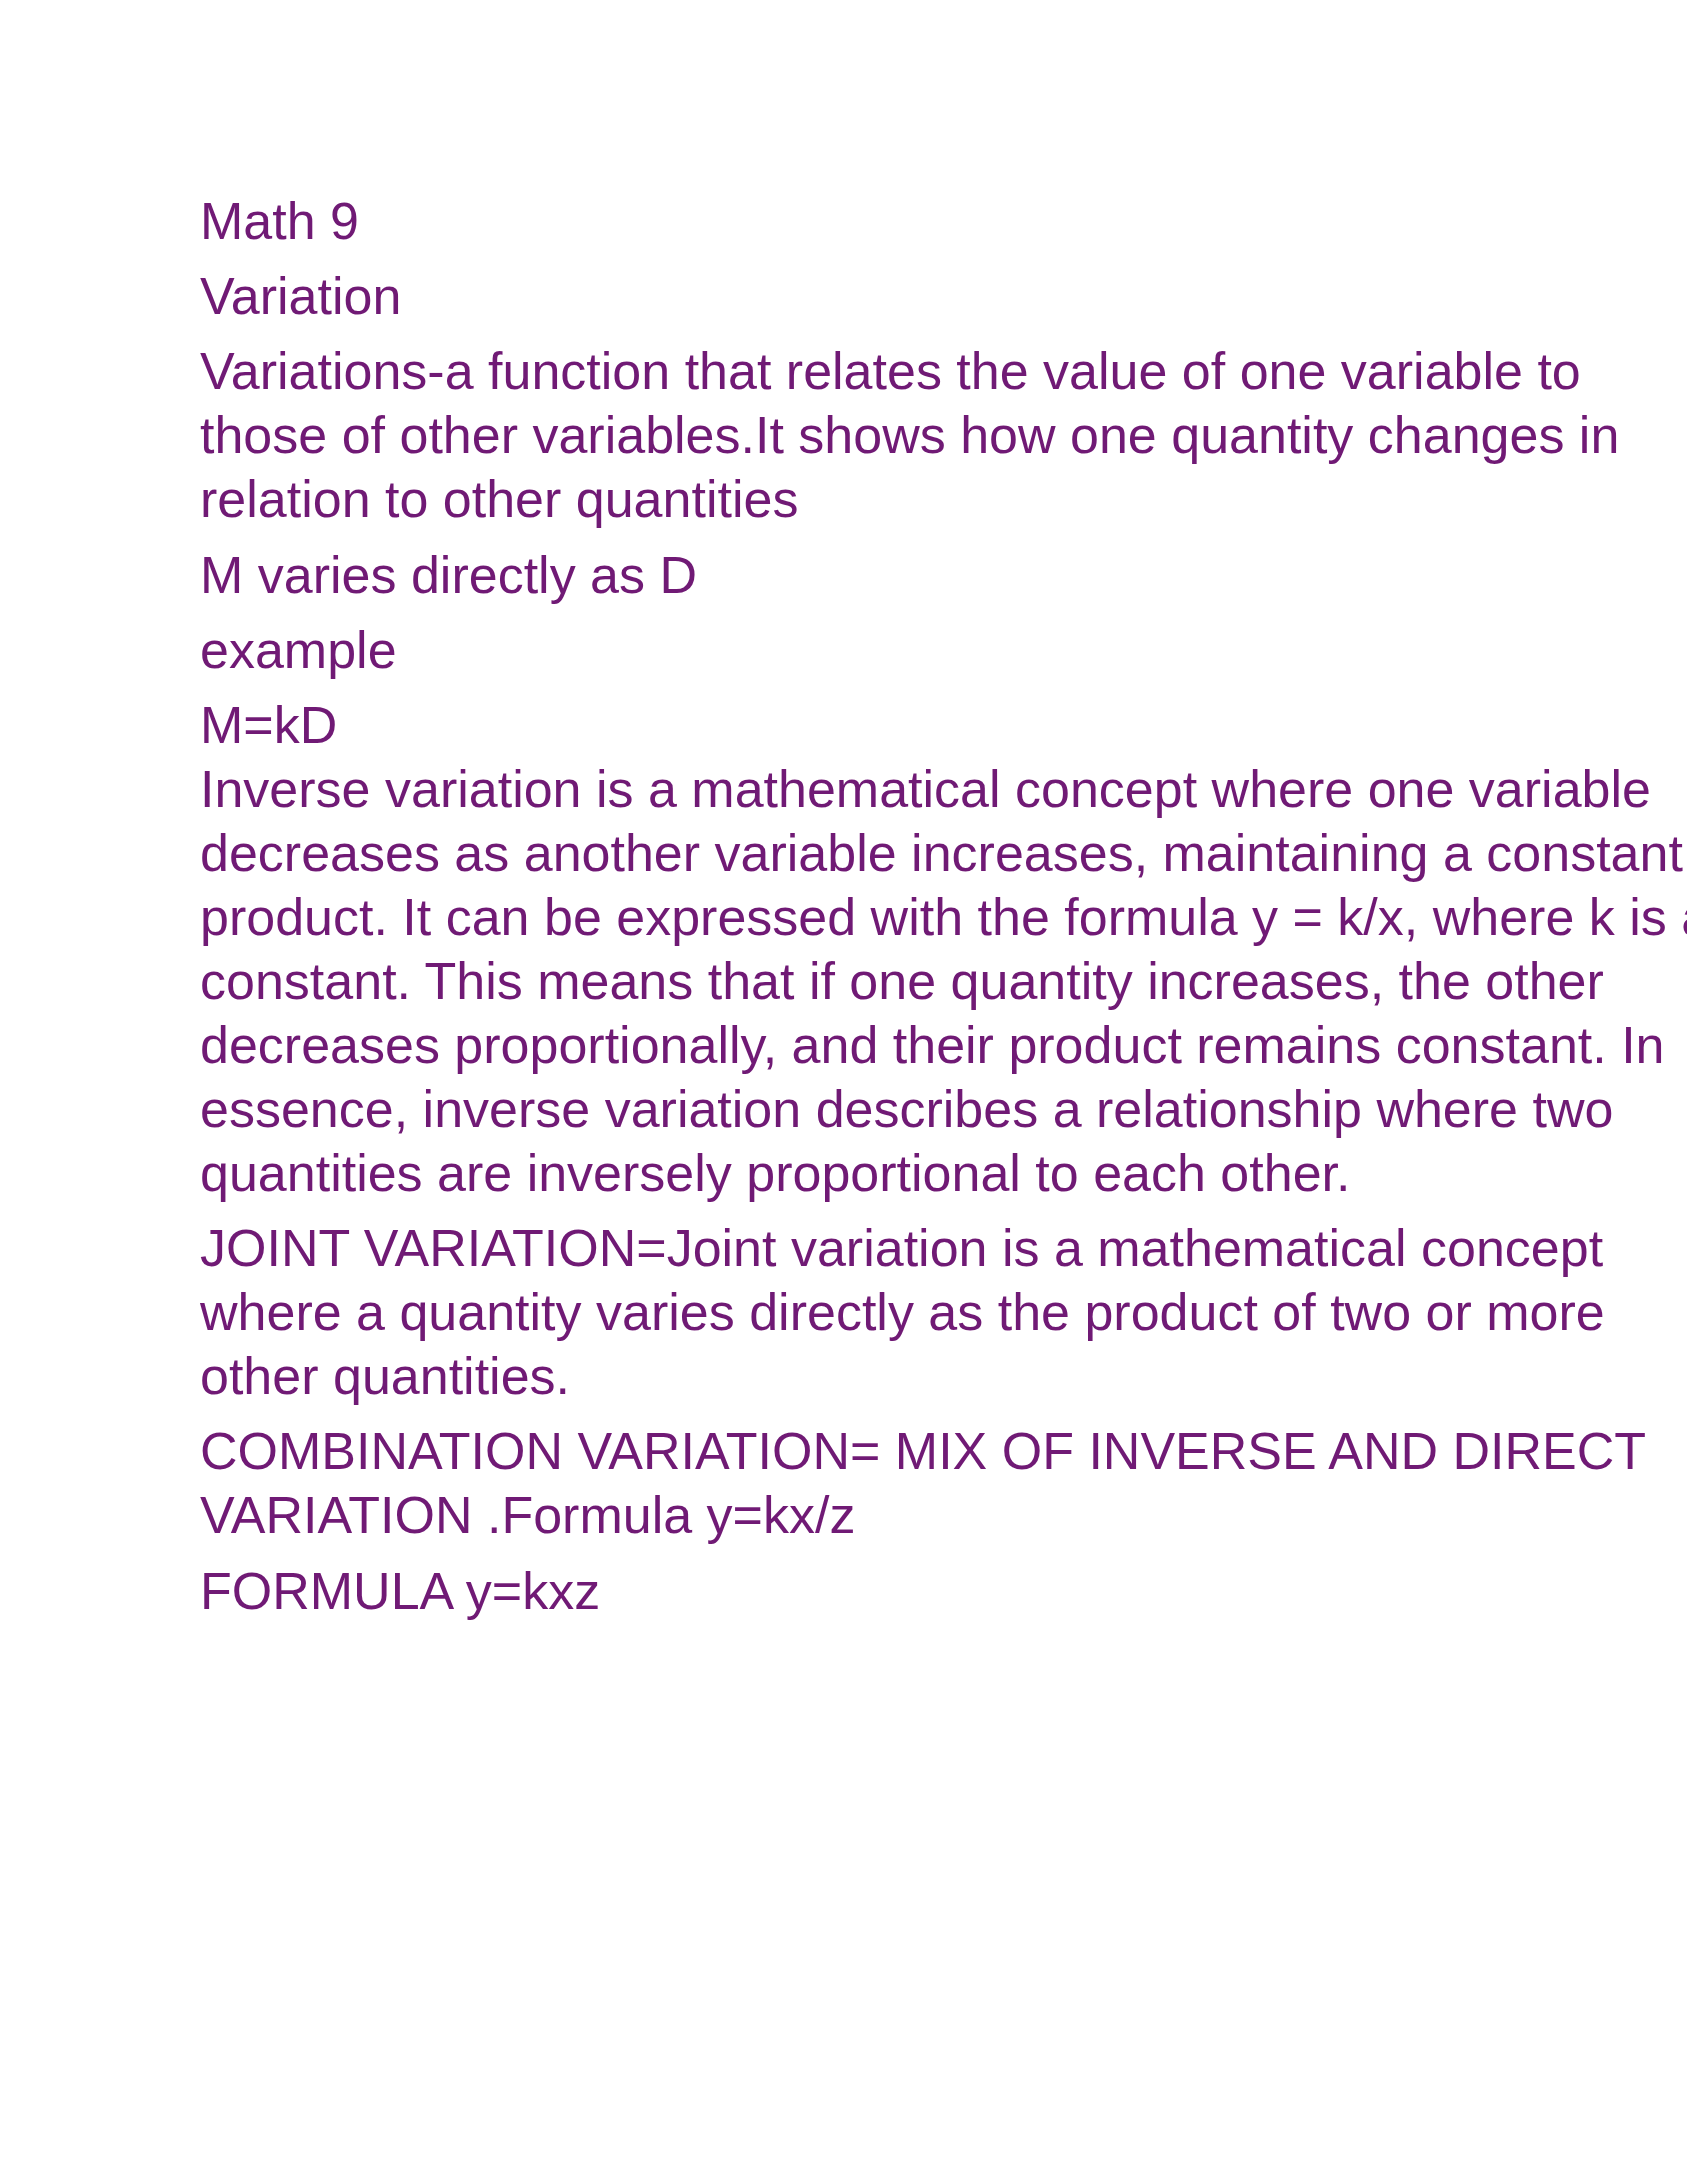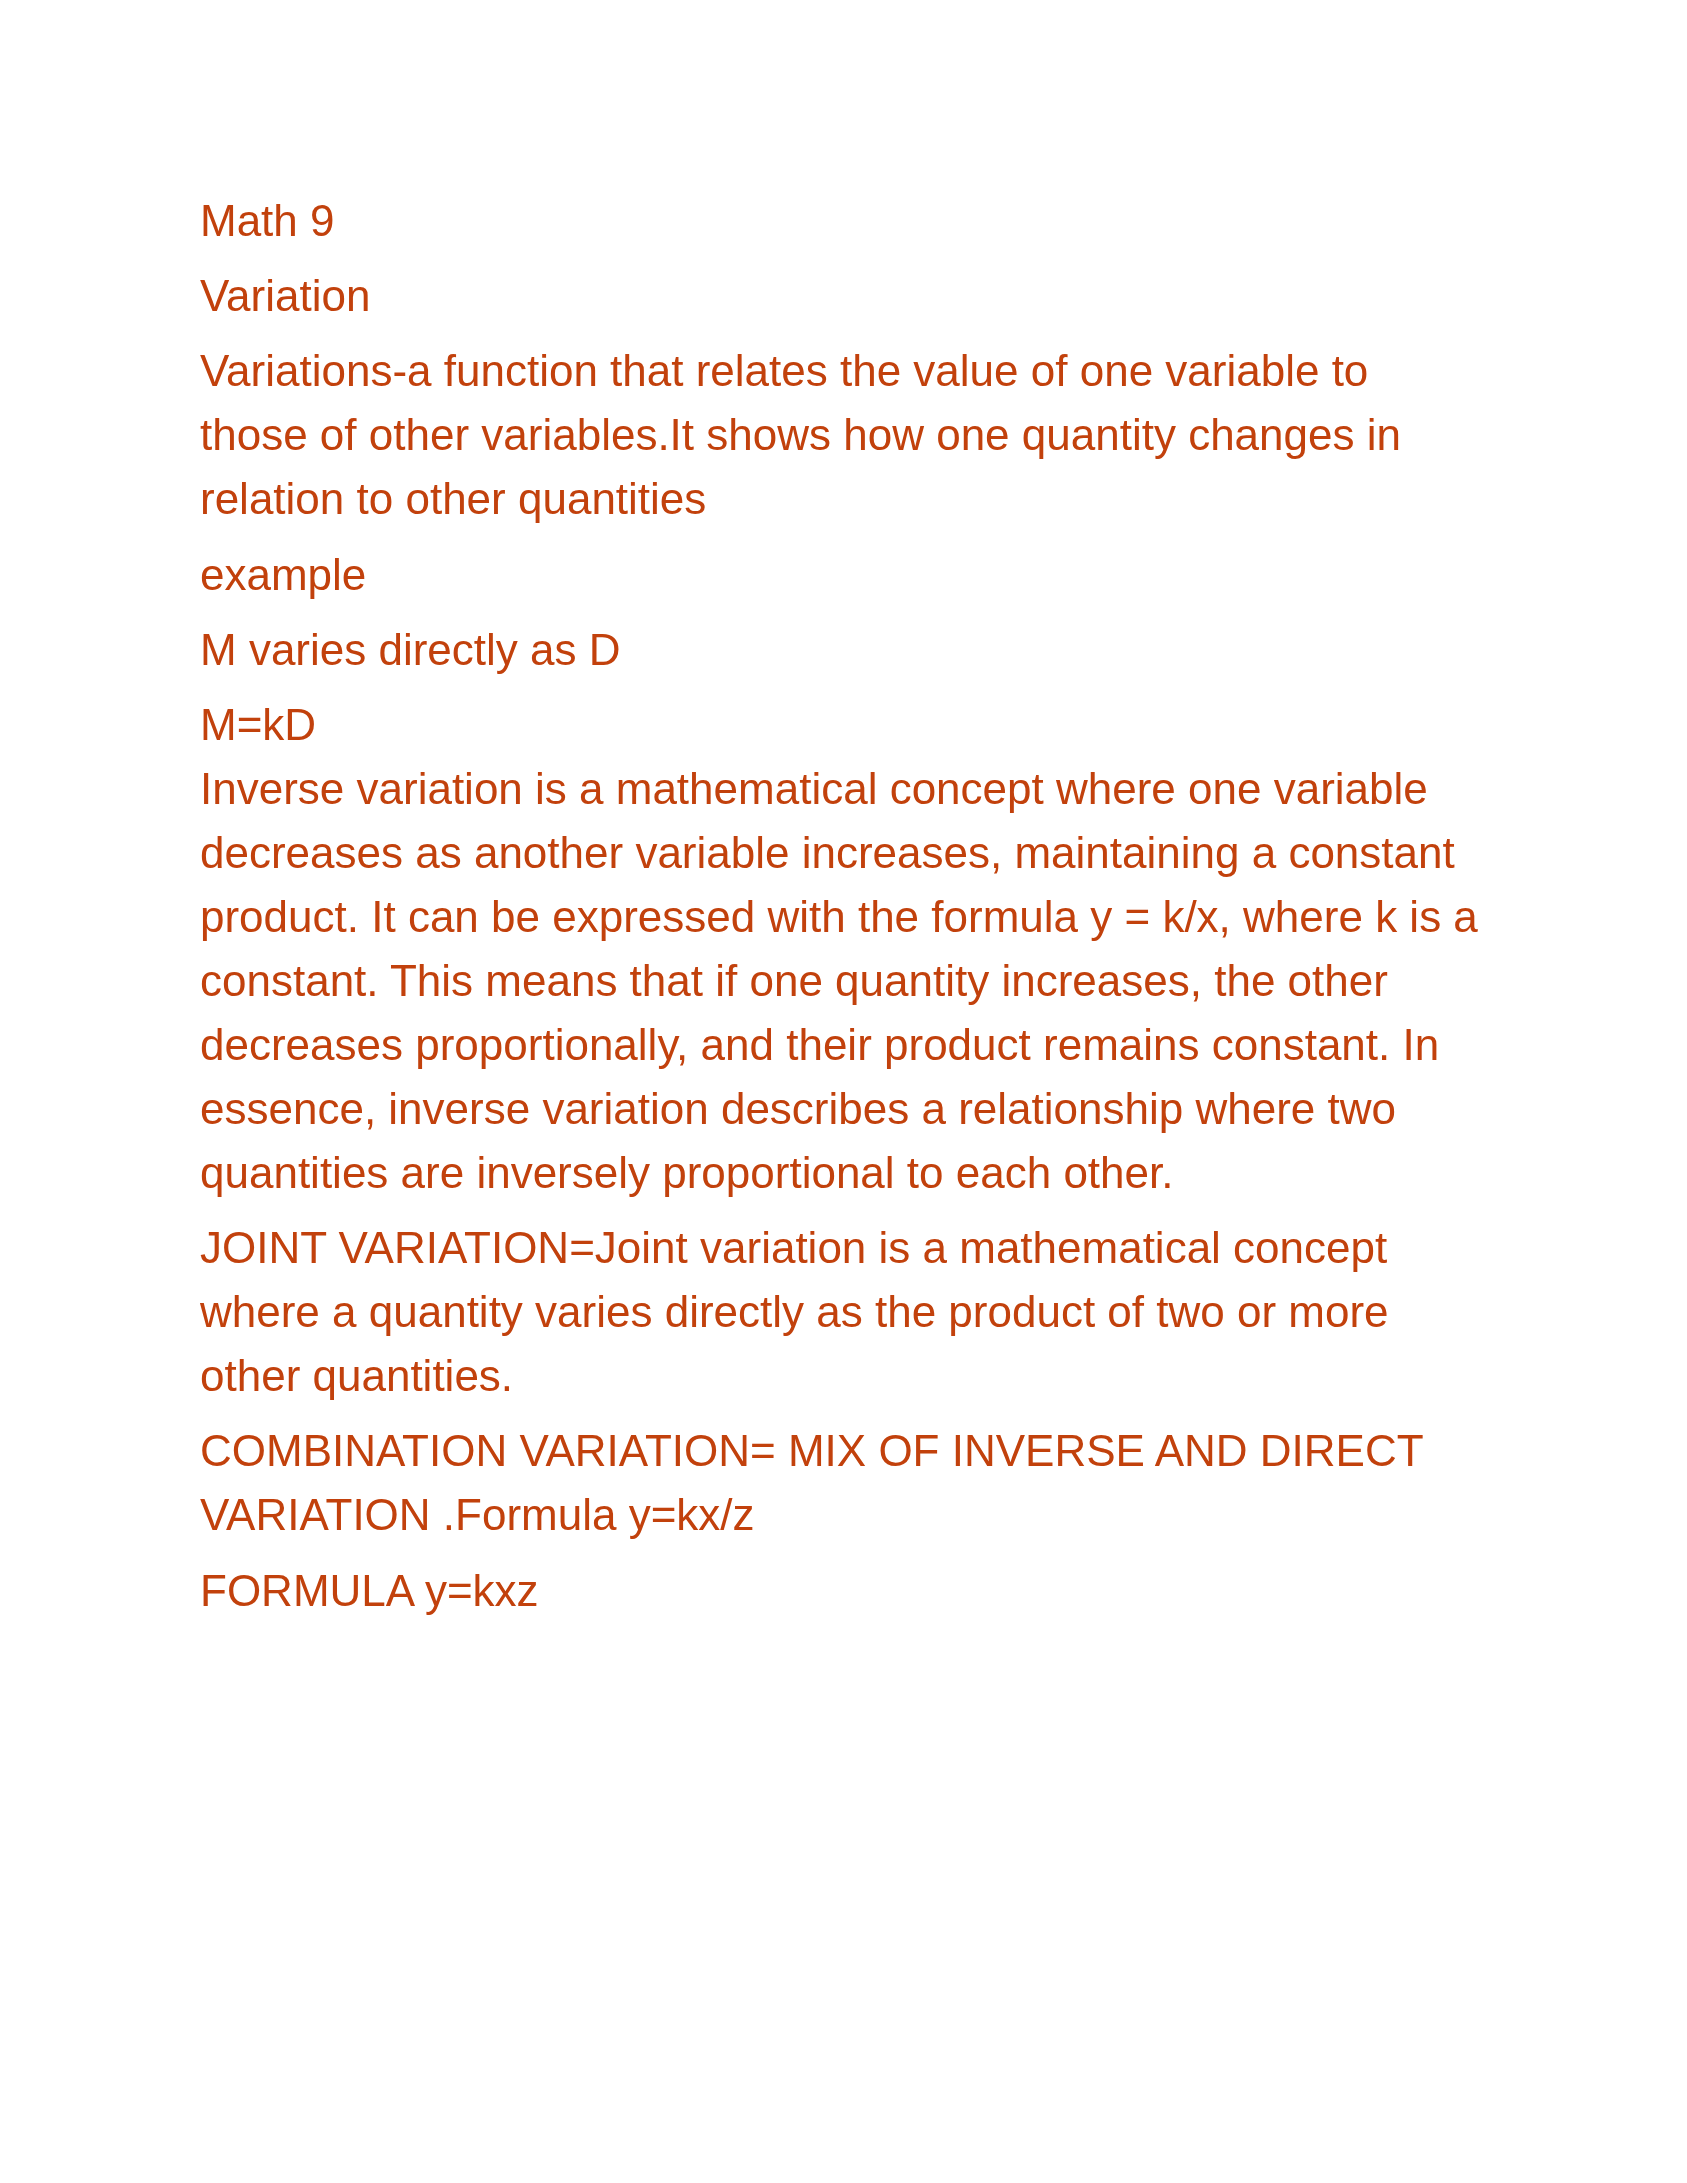--- a/index.html
+++ b/index.html
@@ -16,40 +16,40 @@
   }
   .doc-content {
     position: absolute;
     left: 200px;
     top: 189px;
     width: 1429px;
   }
   .doc-content p {
     margin: 0 0 11.2px 0;
     font-family: "Liberation Sans", "DejaVu Sans", sans-serif;
-    font-size: 44px;
+    font-size: 52px;
     line-height: 64px;
     font-weight: 400;
-    color: #c2410c;
+    color: #701a75;
     white-space: pre;          
     letter-spacing: 0;
   }
 </style>
 </head>
 <body>
 
 <div class="page">
   <main class="doc-content">
     <p>Math 9</p>
     <p>Variation</p>
     <p>Variations-a function that relates the value of one variable to
 those of other variables.It shows how one quantity changes in
 relation to other quantities</p>
+    <p>M varies directly as D</p>
     <p>example</p>
-    <p>M varies directly as D</p>
     <p>M=kD
 Inverse variation is a mathematical concept where one variable
 decreases as another variable increases, maintaining a constant
 product. It can be expressed with the formula y = k/x, where k is a
 constant. This means that if one quantity increases, the other
 decreases proportionally, and their product remains constant. In
 essence, inverse variation describes a relationship where two
 quantities are inversely proportional to each other.</p>
     <p>JOINT VARIATION=Joint variation is a mathematical concept
 where a quantity varies directly as the product of two or more

